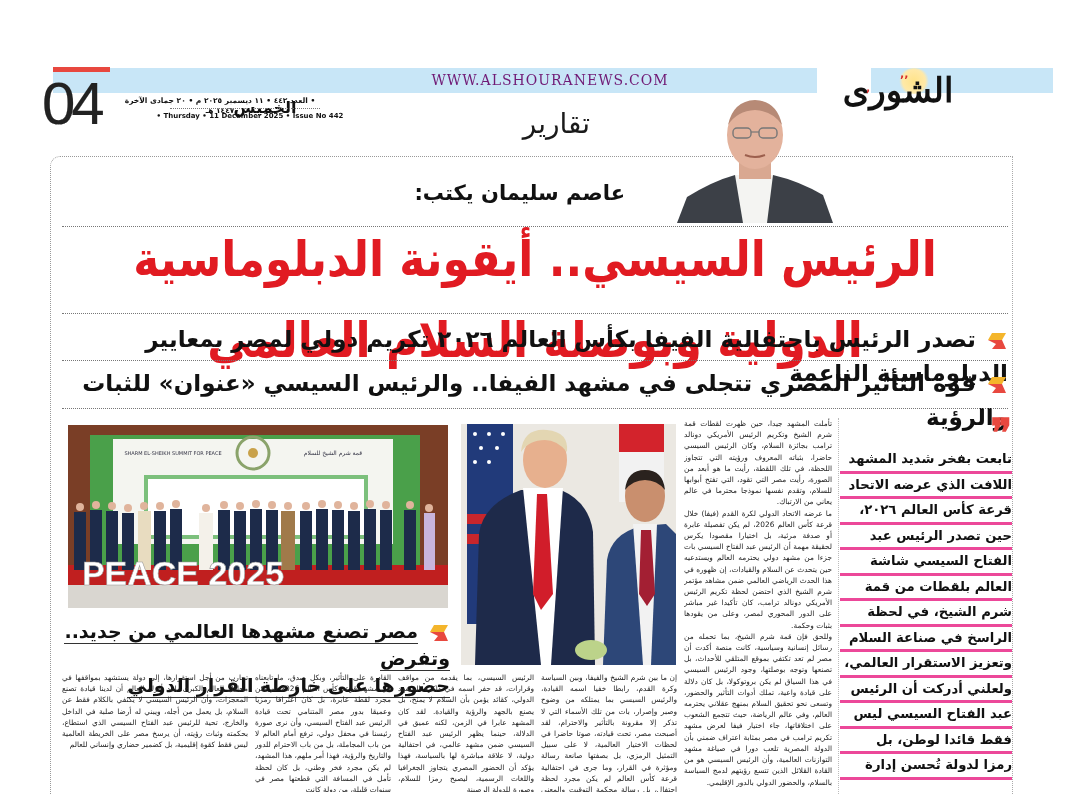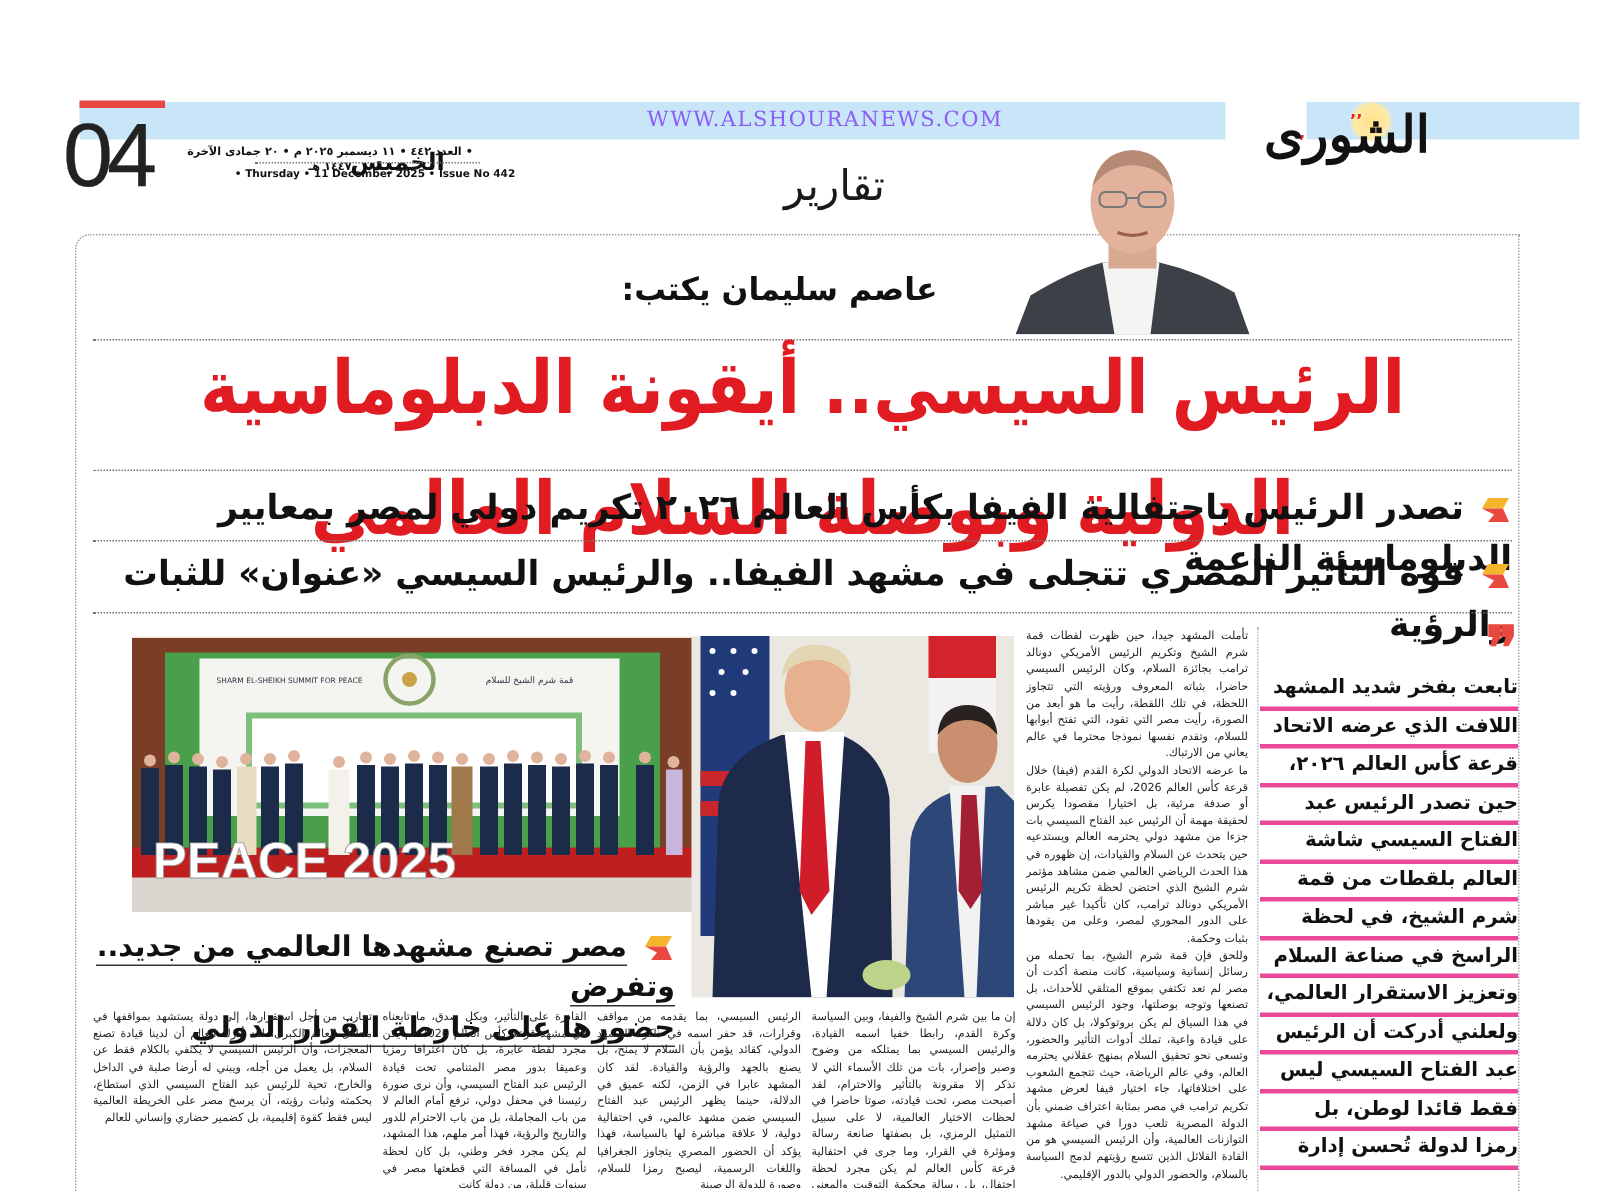--- a/index.html
+++ b/index.html
@@ -9,21 +9,21 @@
 
   
   .page-accent { left:53px; top:67px; width:57px; height:5px; background:#e8483f; }
   .page-number { left:42px; top:74px; font-family:"Liberation Sans", sans-serif; font-weight:300;
                  font-size:60px; line-height:60px; letter-spacing:-4px; color:#222;
                  -webkit-text-stroke:0.2px #222; }
   .head-band { left:53px; top:68px; width:1000px; height:25px; background:#c8e6f7; }
   .head-band-gap { left:817px; top:66px; width:54px; height:30px; background:#fff; }
   .weekday { left:200px; top:67px; width:130px; text-align:center; font-weight:bold; font-size:16px;
              direction:rtl; line-height:26px;margin-top:28px; }
-  .website { left:415px; top:68px; width:270px; text-align:center; color:#8b5cf6; font-family:"DejaVu Serif", serif;
+  .website { left:415px; top:68px; width:270px; text-align:center; color:#701a75; font-family:"DejaVu Serif", serif;
              font-size:14px; letter-spacing:1px; line-height:25px; }
   .date-ar { left:120px; top:96px; width:200px; text-align:center; direction:rtl; font-size:7.5px; font-weight:bold; line-height:10px; }
   .date-sep { left:170px; top:108px; width:150px; border-top:1px dotted #888; }
   .date-en { left:150px; top:111px; width:200px; text-align:center; font-size:7px; font-weight:bold; line-height:10px; }
   .section-title { left:500px; top:104px; width:90px; text-align:right; direction:rtl; font-size:28px; line-height:40px; color:#1a1a1a; }
 
   .logo { left:836px; top:66px; width:124px; height:48px; }
   .logo-sun { position:absolute; left:62px; top:2px; width:32px; height:26px; border-radius:50%;
               background:radial-gradient(circle, #ffe38a 0%, #ffe9a8 55%, rgba(255,255,255,0) 72%); }
   .logo-text { position:absolute; left:0; top:2px; width:124px; text-align:center; direction:rtl;
@@ -38,21 +38,21 @@
   .author-photo { left:673px; top:95px; width:162px; height:128px; overflow:hidden; }
   .byline { left:380px; top:178px; width:245px; text-align:right; direction:rtl; font-weight:bold; font-size:21px; line-height:30px; }
   .rule { border-top:1px dotted #777; height:0; }
   .headline { left:62px; top:228px; width:946px; text-align:center; direction:rtl; color:#e11b22;
               font-weight:bold; font-size:44px; line-height:72px; letter-spacing:-1px; transform:scaleY(1.12); }
   .subhead { text-align:right; direction:rtl; font-weight:bold; font-size:23px; line-height:34px; color:#111; }
   .chev { display:inline-block; width:22px; height:18px; vertical-align:middle; margin-left:10px; }
 
   
   .photo { overflow:hidden; }
-  .summit-photo { left:68px; top:425px; width:380px; height:183px; background:#fef9c3;margin-left:20px; }
+  .summit-photo { left:68px; top:425px; width:380px; height:183px; background:#fef9c3; }
   .leaders-photo { left:461px; top:424px; width:215px; height:241px; background:#e9e6e1; }
 
   .caption { left:62px; top:618px; width:388px; direction:rtl; text-align:right; font-weight:bold;
              font-size:19px; line-height:27px; }
   .caption span.line { border-bottom:1.5px solid #333; padding-bottom:1px; }
 
   
   .col { direction:rtl; text-align:justify; font-size:7.4px; line-height:11.2px; color:#222; overflow:hidden; }
   .col p { margin:0; }
 

